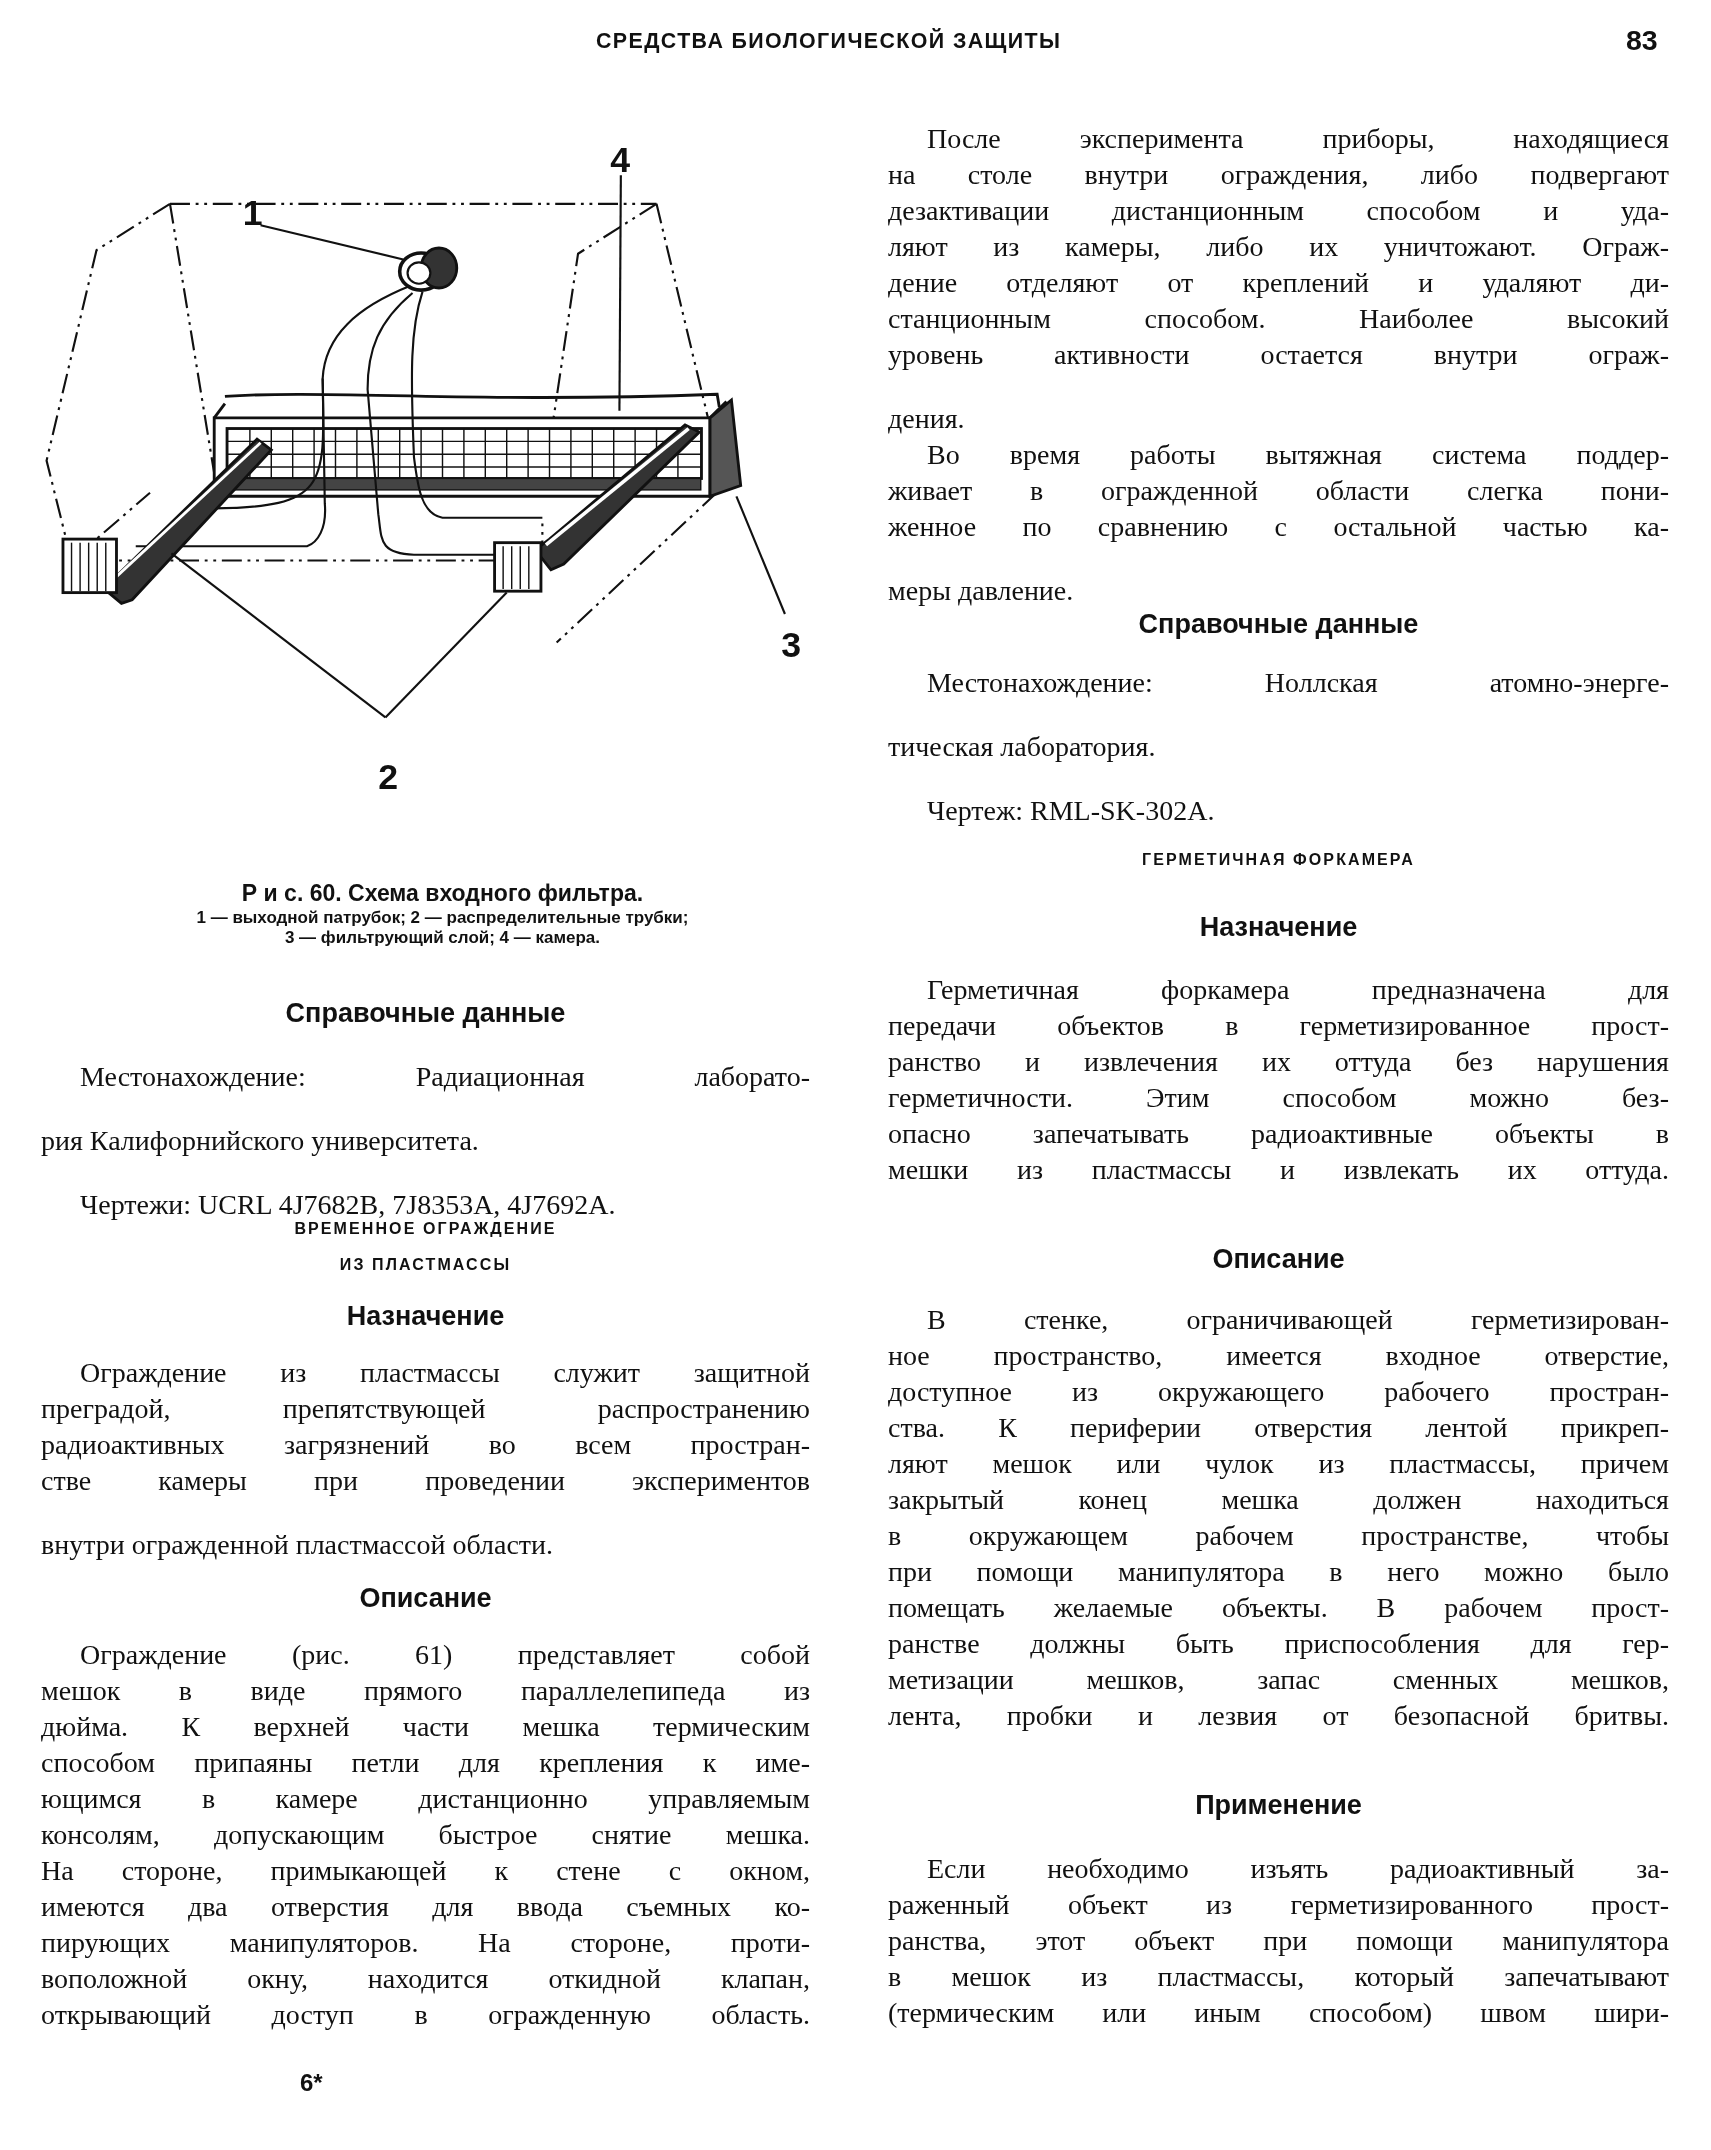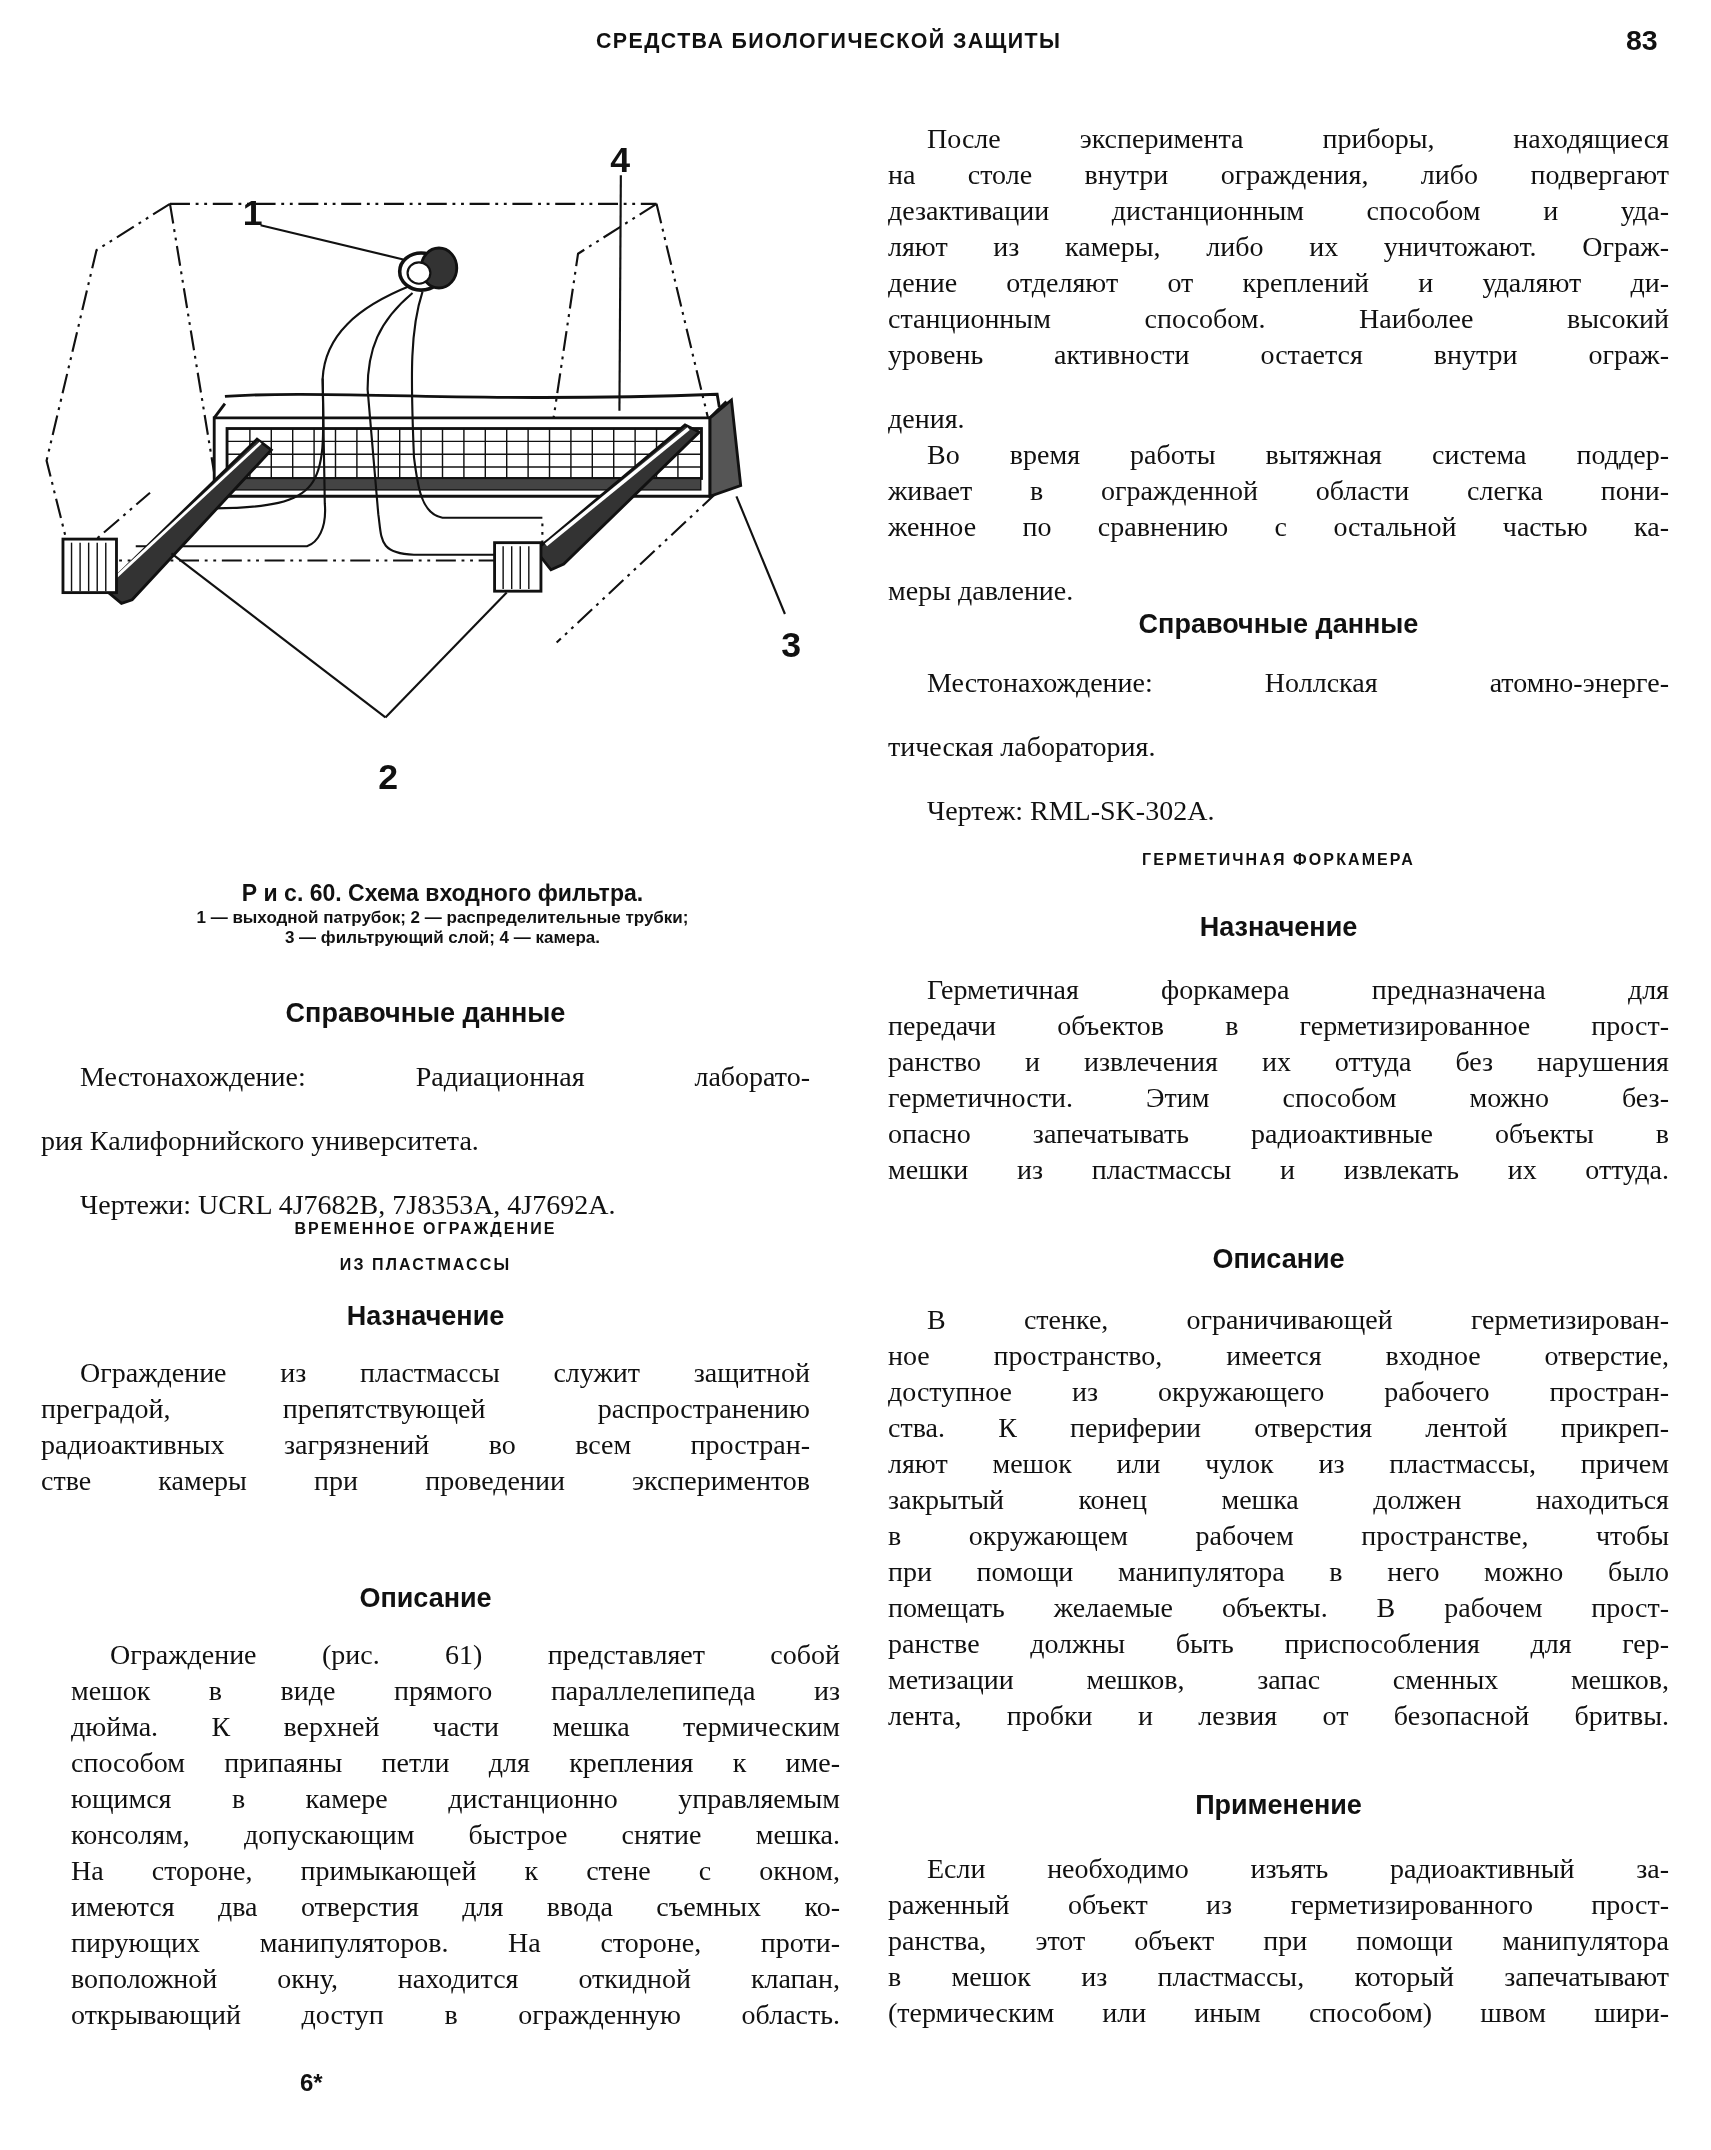--- a/index.html
+++ b/index.html
@@ -143,25 +143,26 @@
   <div class="h-caps">ИЗ  ПЛАСТМАССЫ</div>
 </div>
 <div class="col col-left" style="top:1298px;">
   <div class="h-sub">Назначение</div>
 </div>
 <div class="col col-left" style="top:1355px;">
   <div class="line indent">Ограждение из пластмассы служит защитной</div>
   <div class="line">преградой,  препятствующей  распространению</div>
   <div class="line">радиоактивных загрязнений во всем простран-</div>
   <div class="line">стве  камеры  при  проведении  экспериментов</div>
+  <div class="line last">внутри огражденной пластмассой области.</div>
 </div>
 <div class="col col-left" style="top:1580px;">
   <div class="h-sub">Описание</div>
 </div>
-<div class="col col-left" style="top:1637px;margin-left:30px;">
+<div class="col col-left" style="top:1637px;">
   <div class="line indent">Ограждение  (рис.  61)  представляет  собой</div>
   <div class="line">мешок  в  виде  прямого  параллелепипеда  из</div>
   <div class="line">дюйма.  К  верхней  части  мешка  термическим</div>
   <div class="line">способом припаяны петли для крепления к име-</div>
   <div class="line">ющимся  в  камере  дистанционно  управляемым</div>
   <div class="line">консолям, допускающим быстрое снятие мешка.</div>
   <div class="line">На  стороне,  примыкающей  к  стене  с  окном,</div>
   <div class="line">имеются два отверстия для ввода съемных ко-</div>
   <div class="line">пирующих  манипуляторов.  На  стороне,  проти-</div>
   <div class="line">воположной окну, находится откидной клапан,</div>

